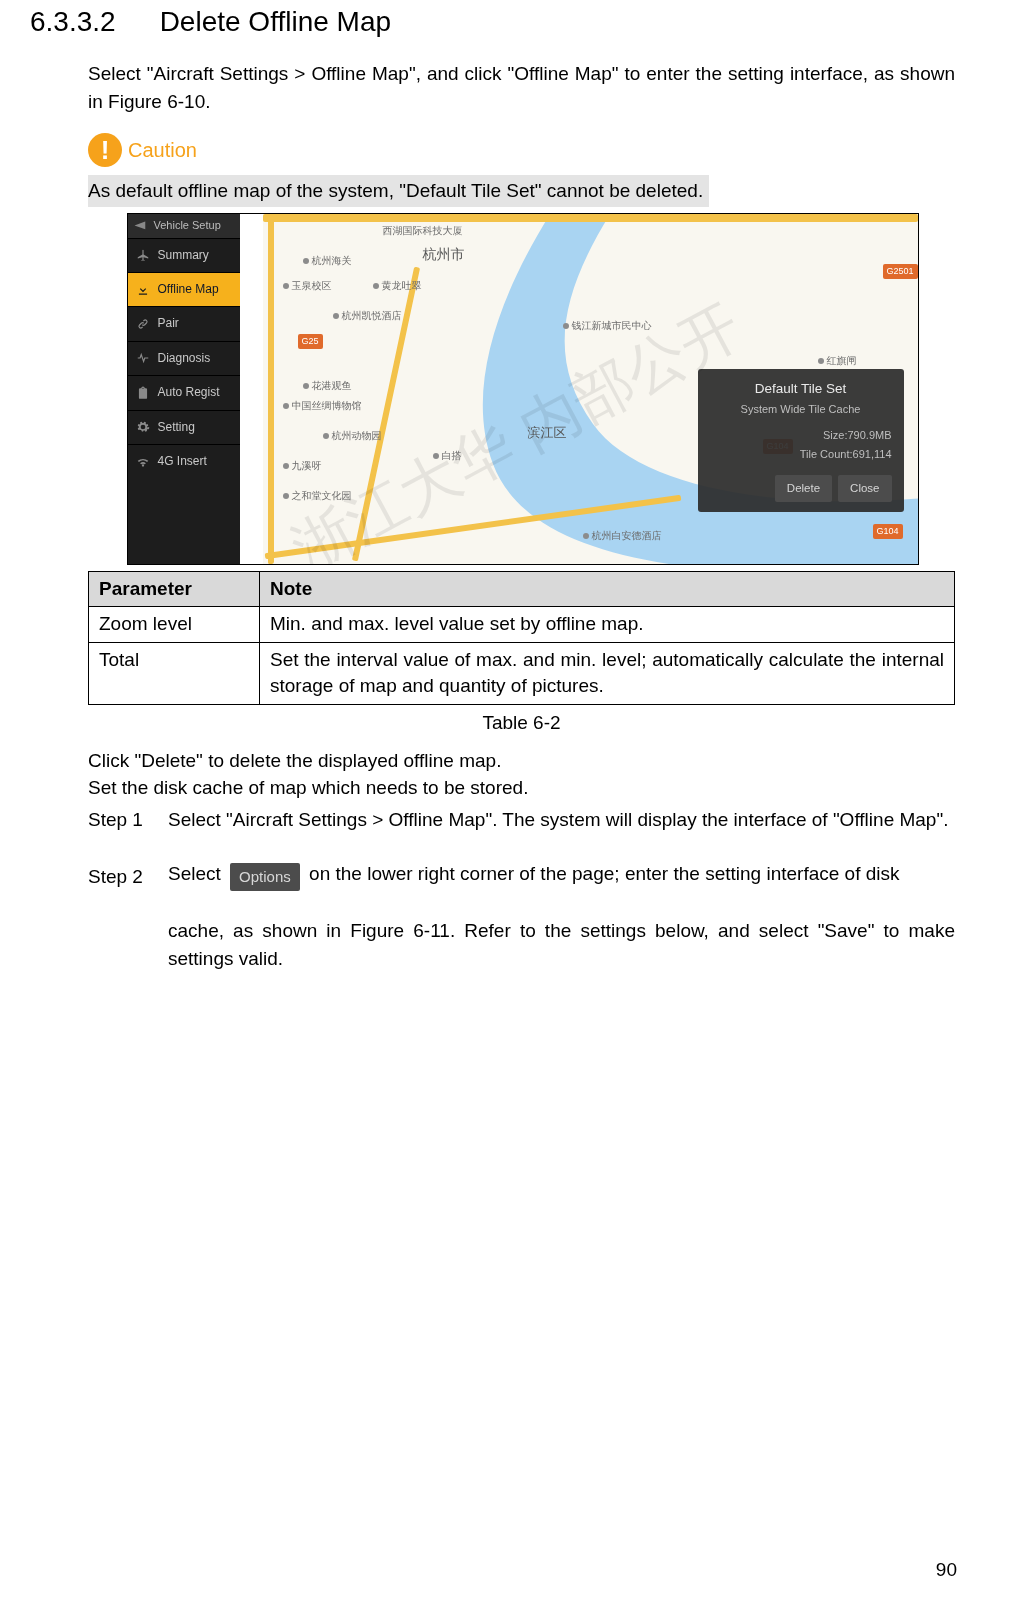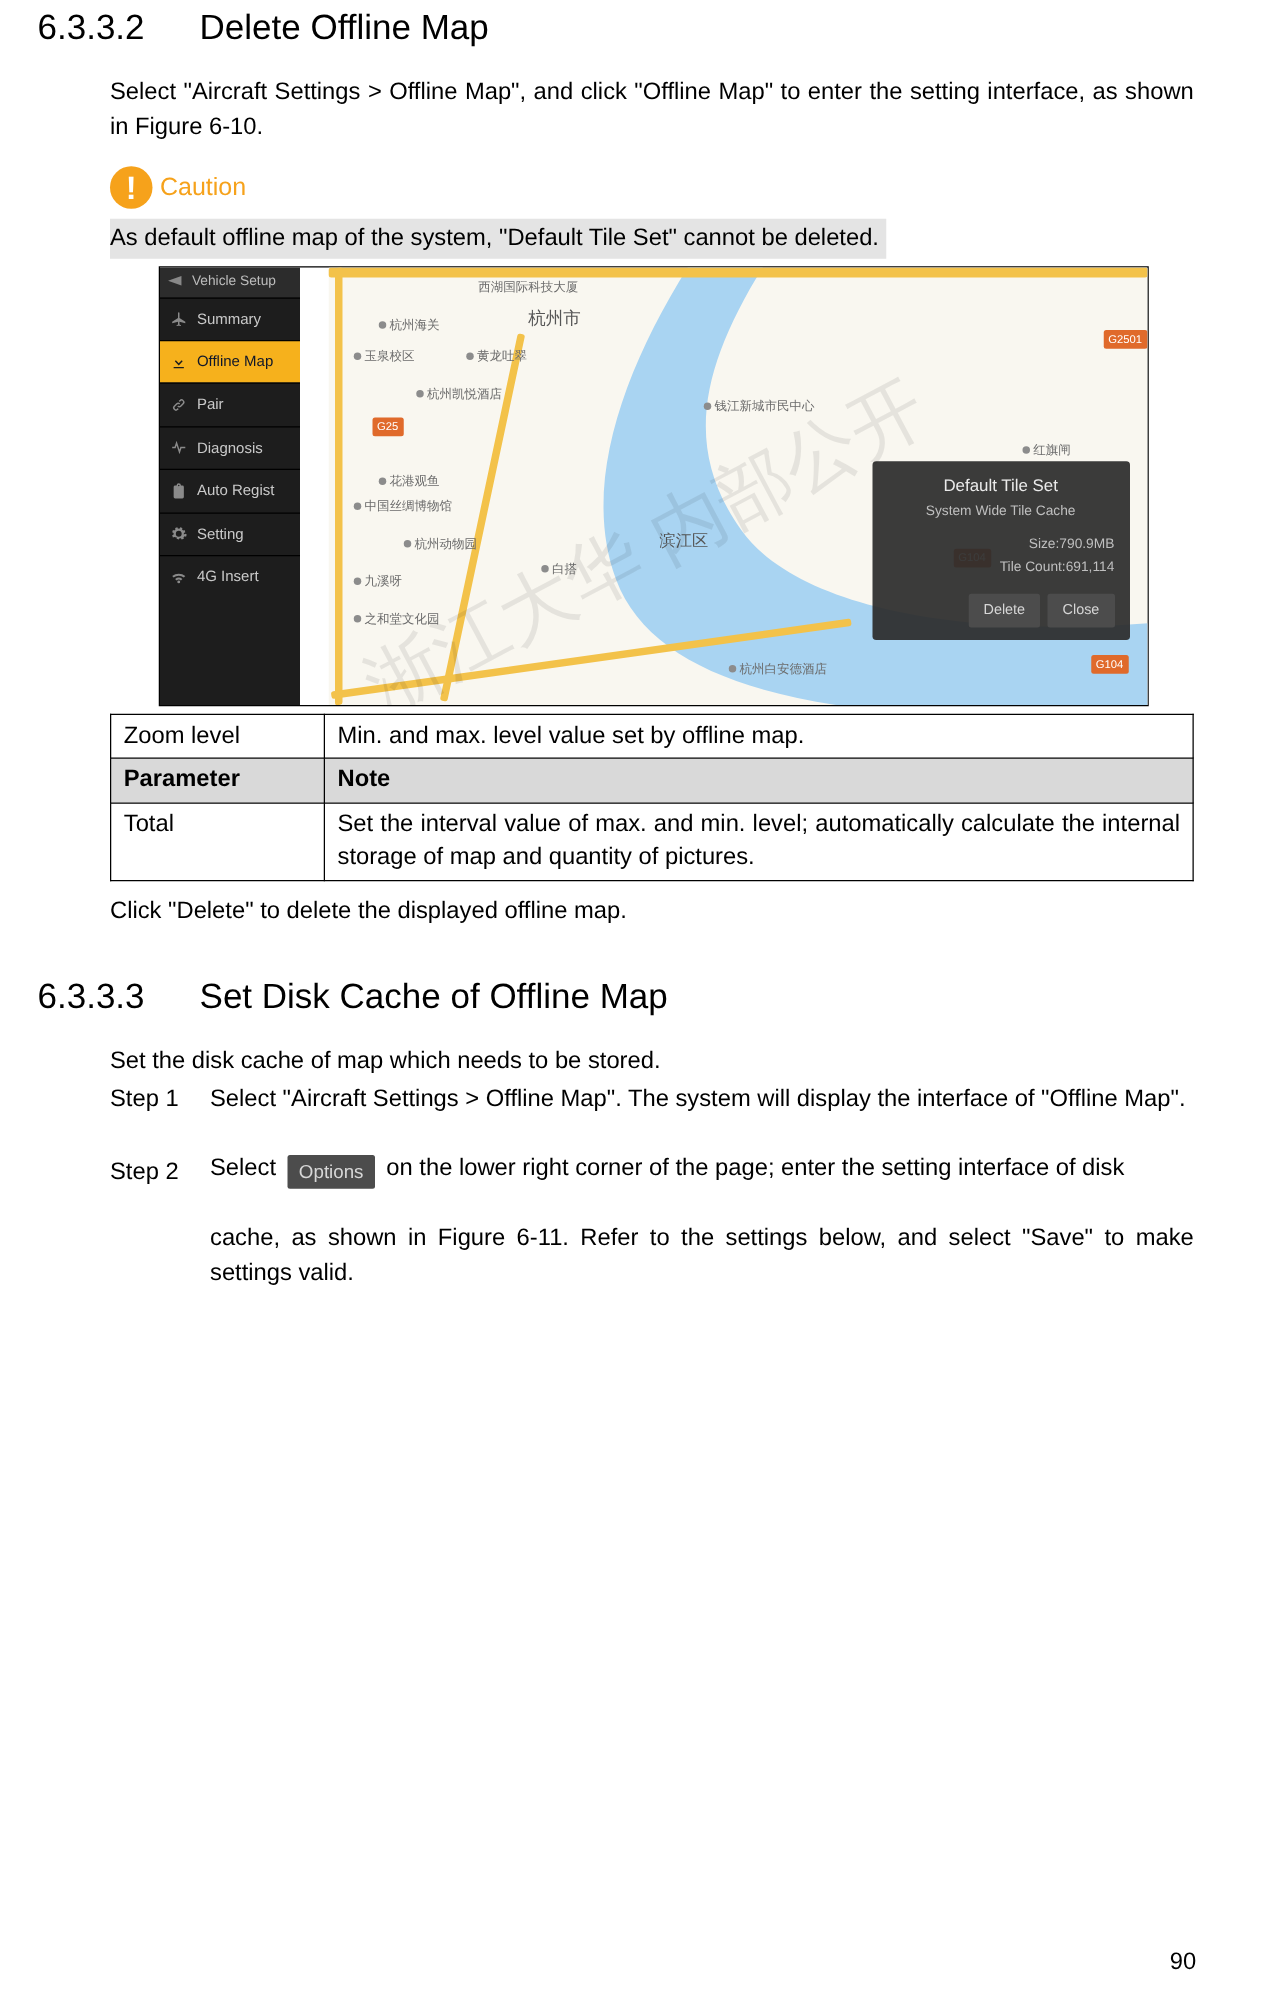--- a/index.html
+++ b/index.html
@@ -360,41 +360,38 @@
         </div>
 
         <div class="watermark">浙江大华 内部公开</div>
       </div>
     </div>
 
 
     <table class="param">
       <tbody>
           <tr>
+        <th>Parameter</th>
+        <th>Note</th>
+      </tr>
+      <tr>
         <td class="col1">Zoom level</td>
         <td>Min. and max. level value set by offline map.</td>
-      </tr>
-      <tr>
-        <th>Parameter</th>
-        <th>Note</th>
       </tr>
       <tr>
         <td class="col1">Total</td>
         <td style="text-align:justify;margin-top:40px;">Set the interval value of max. and min. level; automatically calculate the internal storage of map and quantity of pictures.</td>
       </tr>
     </tbody>
       </table>
+    <div class="tbl-caption">Table 6-2</div>
 
     <p style="margin:10px 0 0 0;">Click "Delete" to delete the displayed offline map.</p>
   </div>
 
-  <h2 class="sec-title" style="margin-top:38px;">
-    <span class="num">6.3.3.3</span>
-    <span>Set Disk Cache of Offline Map</span>
-  </h2>
 
   <div class="body-block">
     <p style="margin:0 0 4px 0;">Set the disk cache of map which needs to be stored.</p>
 
     <div class="step-row">
       <span class="step-label">Step 1</span>
       <span class="step-text">Select "Aircraft Settings &gt; Offline Map". The system will display the interface of "Offline Map".</span>
     </div>
 
     <div class="step-row" style="margin-top:14px; align-items:center;">

